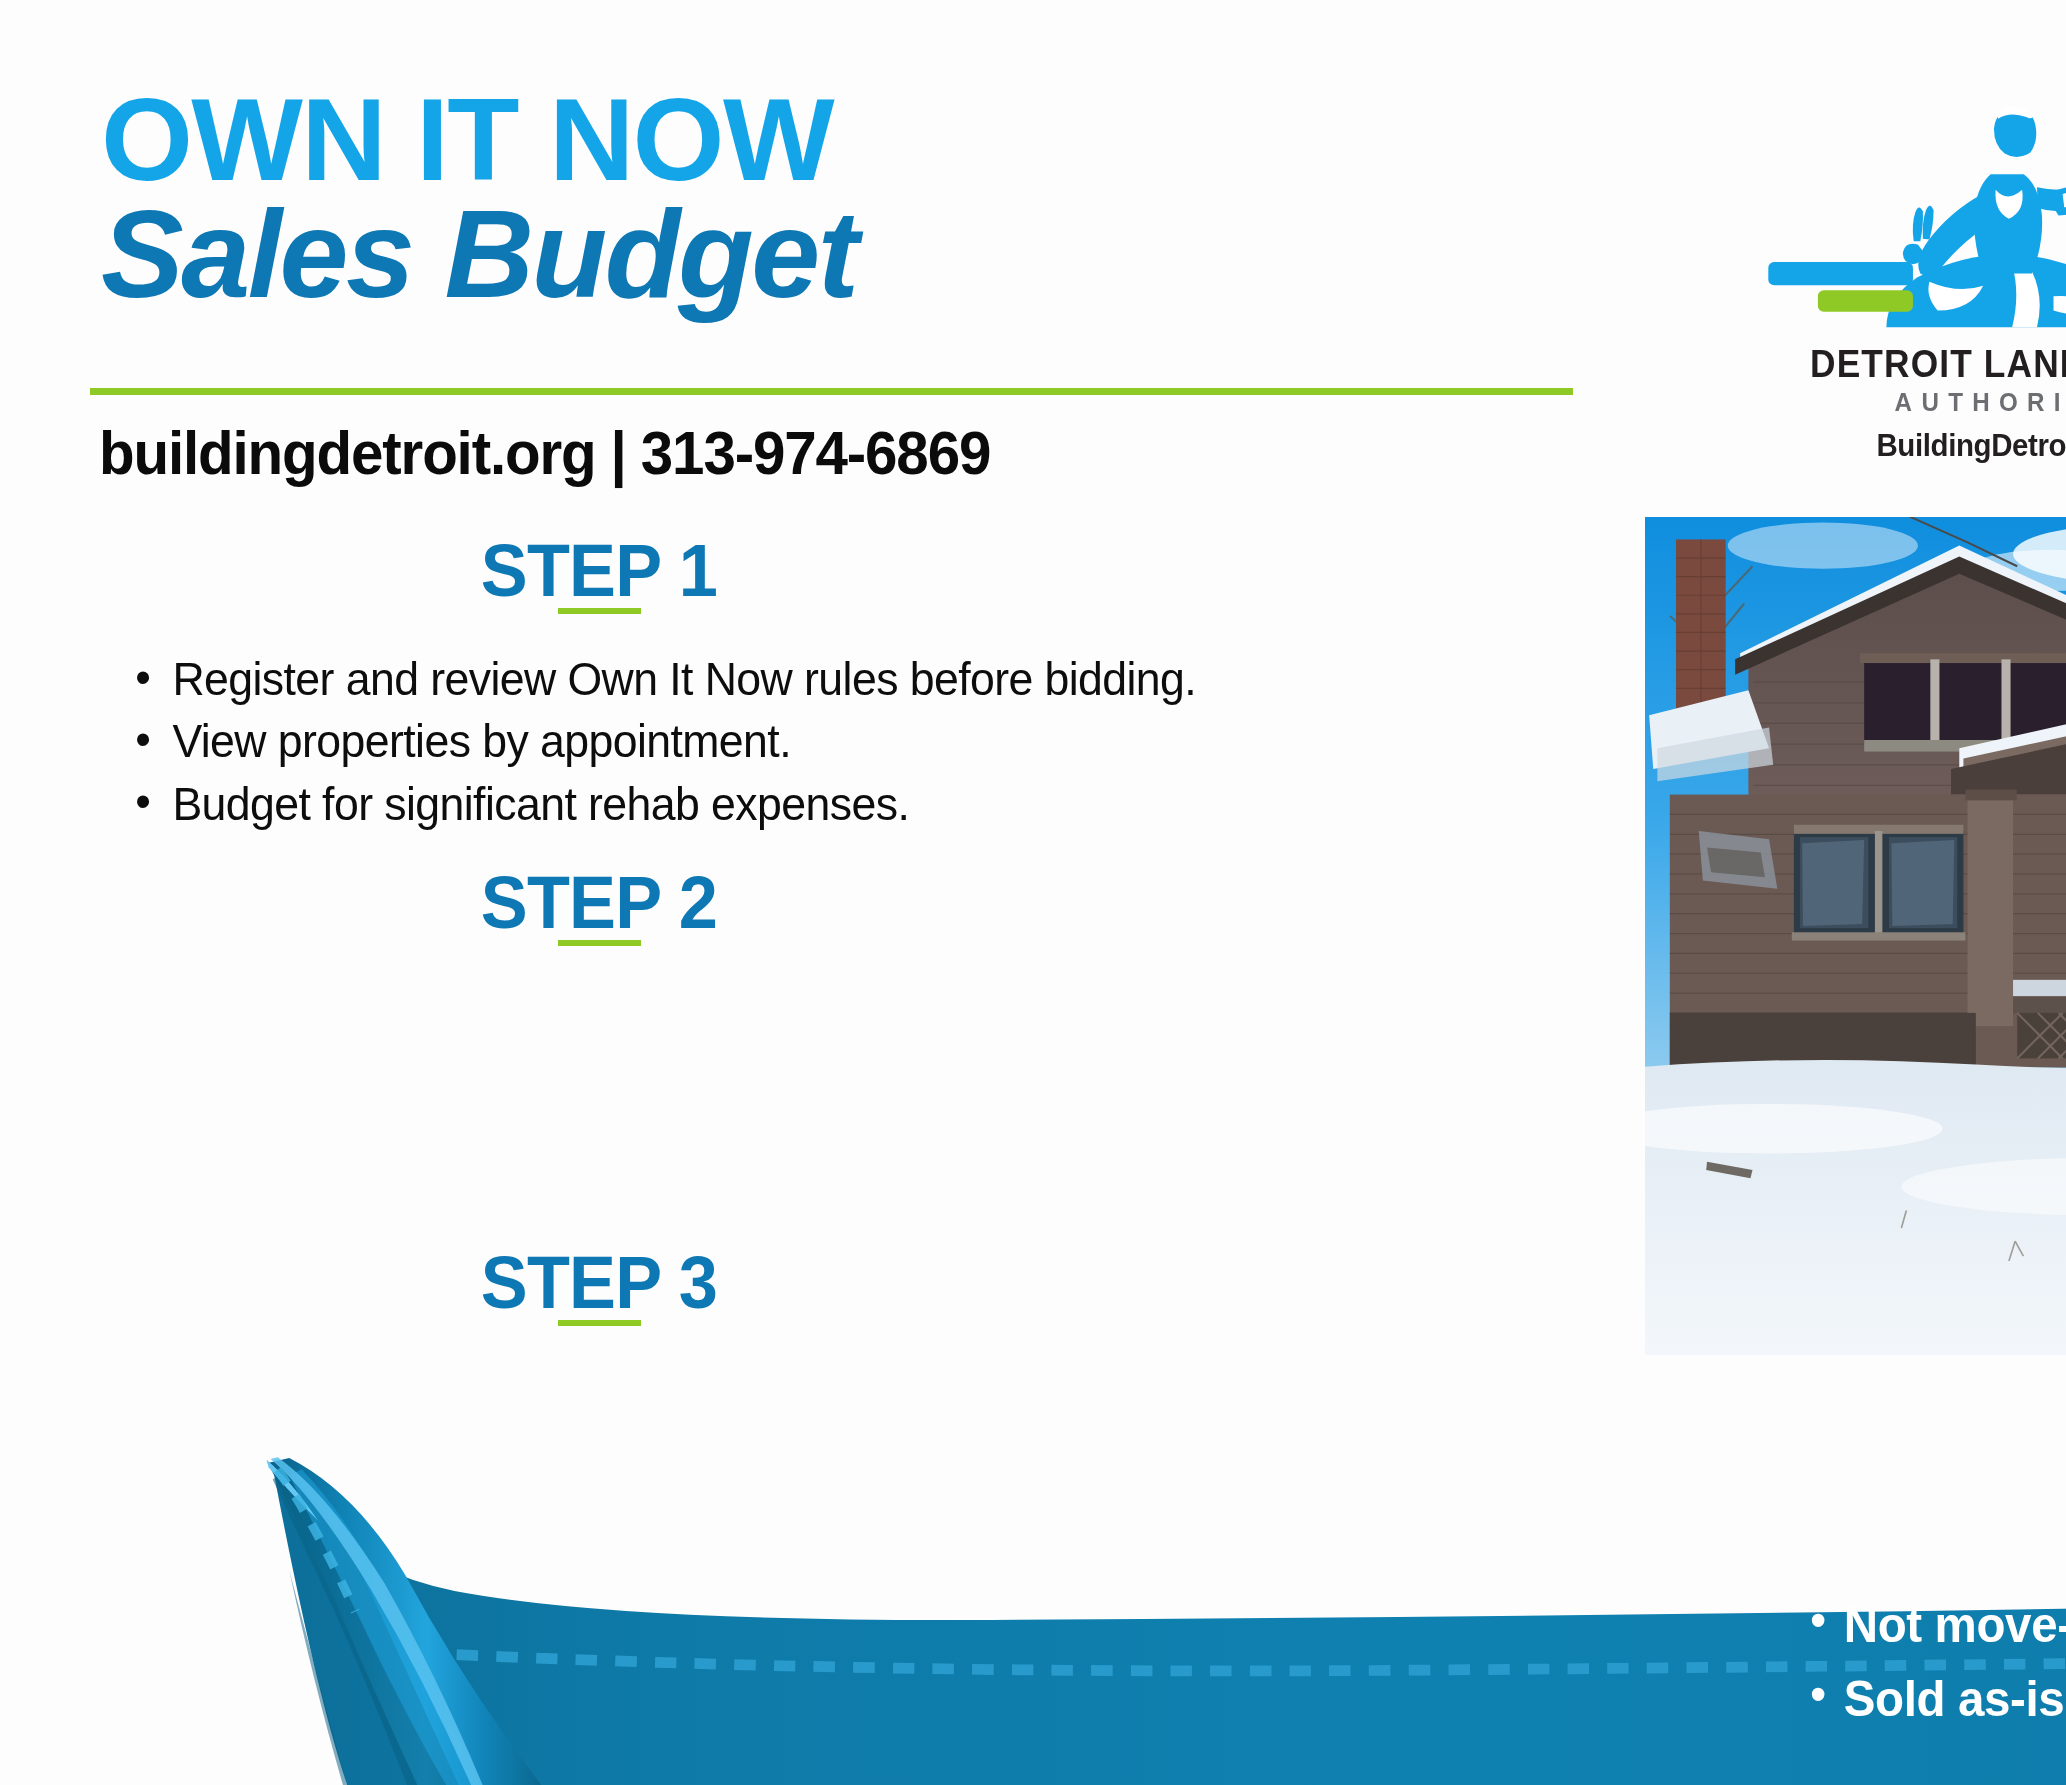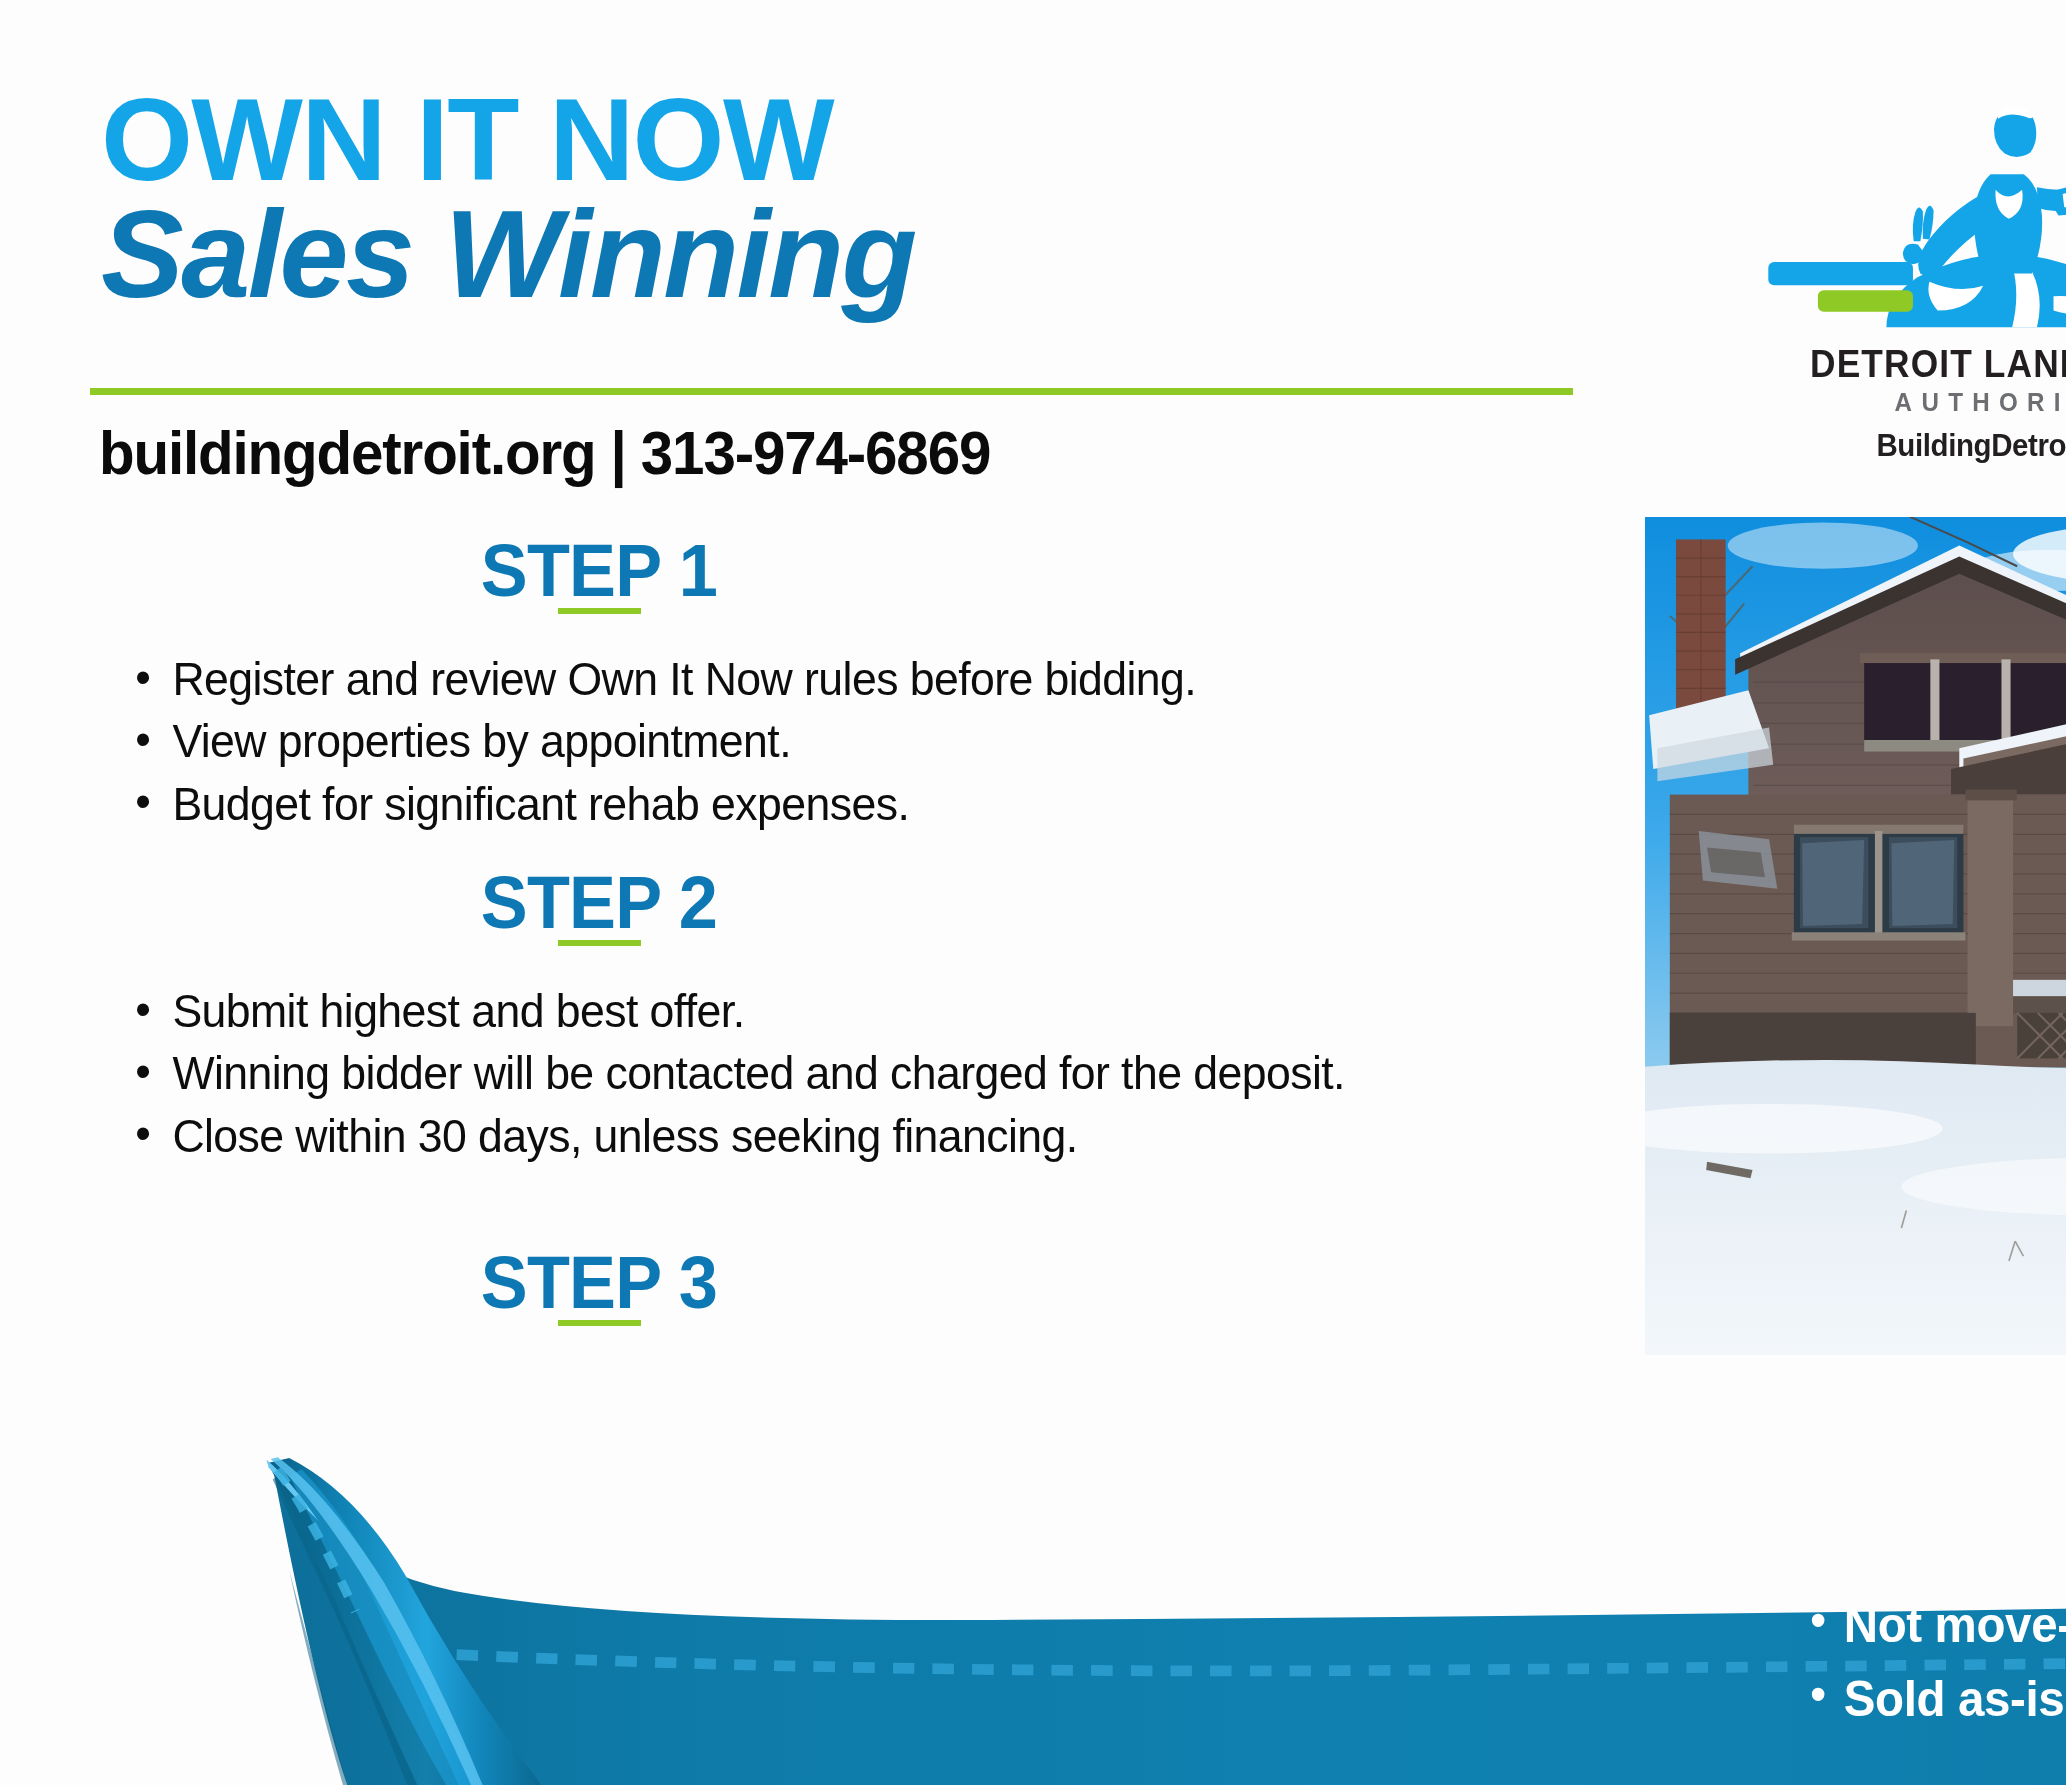--- a/index.html
+++ b/index.html
@@ -96,21 +96,21 @@
              font-family:"Liberation Sans", sans-serif;
              transform:scaleX(0.95); transform-origin:left top; }
   .bbullet::before { content:"\2022"; position:absolute; left:9px; top:-1.7px; font-size:46px; }
 </style>
 </head>
 <body>
 
 <div id="flyer">
 
   <div class="title-own">OWN IT NOW</div>
-  <div class="title-sales">Sales Winning</div>
+  <div class="title-sales">Sales Budget</div>
   <div class="green-rule"></div>
   <div class="contact-line">buildingdetroit.org | 313-974-6869</div>
 
   <div id="logo">
     <div class="logo-mark">
       <svg viewBox="0 0 1175 640" xmlns="http://www.w3.org/2000/svg">
 
         <g fill="#14a5e9">
           <g transform="translate(1000,110)">
             <circle cx="0" cy="0" r="32" fill="none" stroke="#14a5e9" stroke-width="0"></circle>
@@ -176,25 +176,20 @@
   <div class="step-head" style="left:351px; top:528px;">STEP 1</div>
   <div class="step-rule" style="left:558px; top:608px;"></div>
   <div class="bullets" style="top:638px;">
     <div class="bullet">Register and review Own It Now rules before bidding.</div>
     <div class="bullet">View properties by appointment.</div>
     <div class="bullet">Budget for significant rehab expenses.</div>
   </div>
 
   <div class="step-head" style="left:351px; top:860px;">STEP 2</div>
   <div class="step-rule" style="left:558px; top:940px;"></div>
-  <div class="bullets" style="top:970px; width:1277px;">
-    <div class="bullet">Submit highest and best offer.</div>
-    <div class="bullet">Winning bidder will be contacted and charged for the deposit.</div>
-    <div class="bullet">Close within 30 days, unless seeking financing.</div>
-  </div>
 
   <div class="step-head" style="left:351px; top:1240px;">STEP 3</div>
   <div class="step-rule" style="left:558px; top:1320px;"></div>
 
   <div id="photo">
     <svg viewBox="0 0 1596 2028" xmlns="http://www.w3.org/2000/svg" preserveAspectRatio="xMidYMid slice">
       <defs>
         <linearGradient id="skyG" x1="0" y1="0" x2="0" y2="1">
           <stop offset="0%" stop-color="#0f8ede"></stop>
           <stop offset="55%" stop-color="#3aa8ea"></stop>

